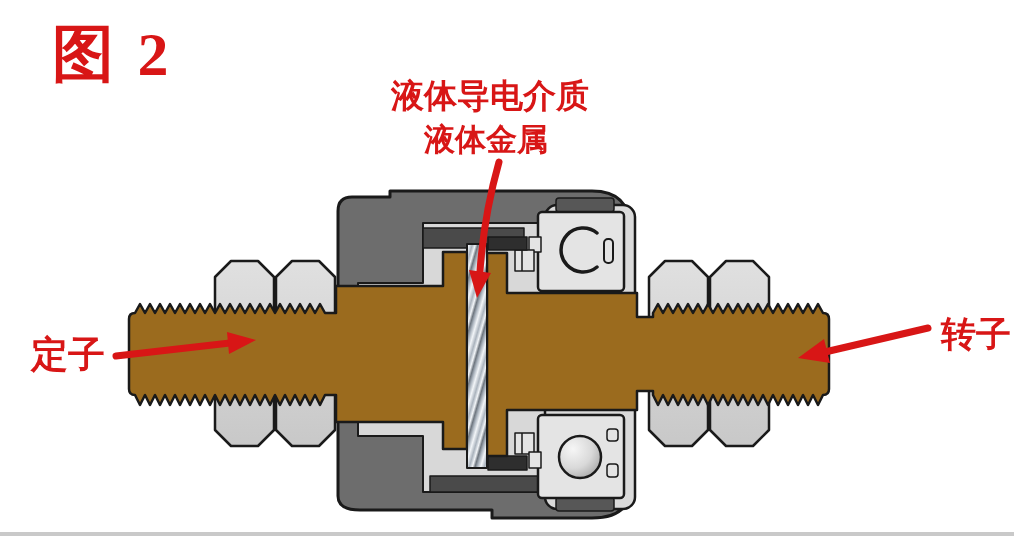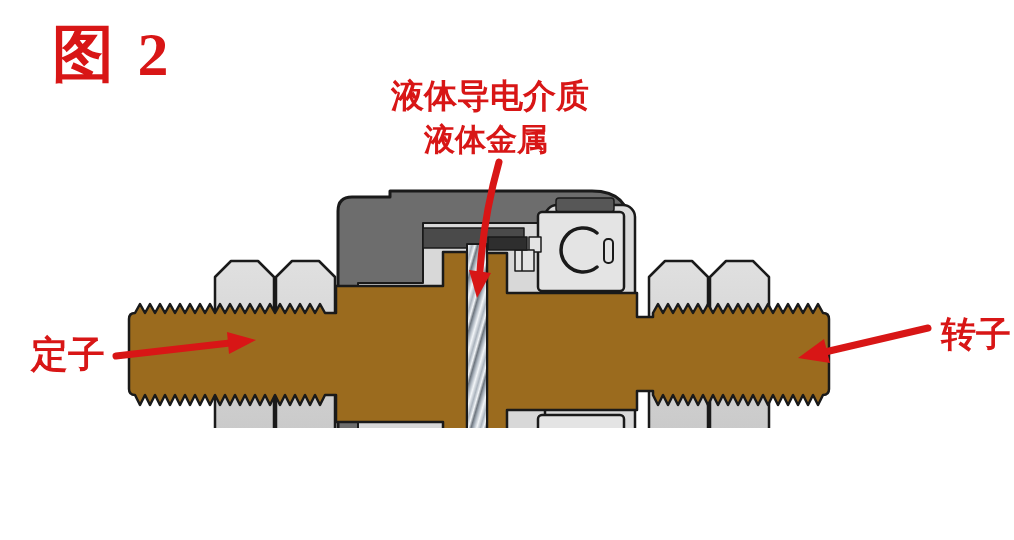--- a/index.html
+++ b/index.html
@@ -5,21 +5,21 @@
   :root{
     --c-background:#ffffff; --c-accent:#d81616; --c-outline:#1a1a1a;
     --c-shaft:#9b6b1e; --c-housing:#6d6d6d; --c-housing_dark:#4a4a4a;
     --c-cap_step:#575757; --c-liner:#d8d8d8; --c-cap:#dadada;
     --c-bearing:#e4e4e4; --c-nut_light:#e0e0e0; --c-nut_dark:#c8c8c8;
     --c-seal:#2e2e2e; --c-metal_light:#f2f5f8; --c-metal_mid:#aab3bd;
     --c-metal_dark:#6d757e; --c-ball_light:#f6f6f6; --c-ball_dark:#acacac;
     --c-baseline:#c9c9c9;
   }
   html,body{margin:0;padding:0}
-  .stage{position:relative;width:1014px;height:428px;background:var(--c-background);overflow:hidden;font-family:"Liberation Sans",sans-serif}
+  .stage{position:relative;width:1014px;height:540px;background:var(--c-background);overflow:hidden;font-family:"Liberation Sans",sans-serif}
   svg{display:block}
   .ol{stroke:var(--c-outline);stroke-width:2.5;stroke-linejoin:round}
   .ol2{stroke:var(--c-outline);stroke-width:2;stroke-linejoin:round}
   .ol15{stroke:var(--c-outline);stroke-width:1.5;stroke-linejoin:round}
   .ol3{stroke:var(--c-outline);stroke-width:3;stroke-linejoin:round}
   .f-housing{fill:var(--c-housing)}
   .f-liner{fill:var(--c-liner)}
   .f-strip{fill:var(--c-housing_dark)}
   .f-capstep{fill:var(--c-cap_step)}
   .f-cap{fill:var(--c-cap)}

